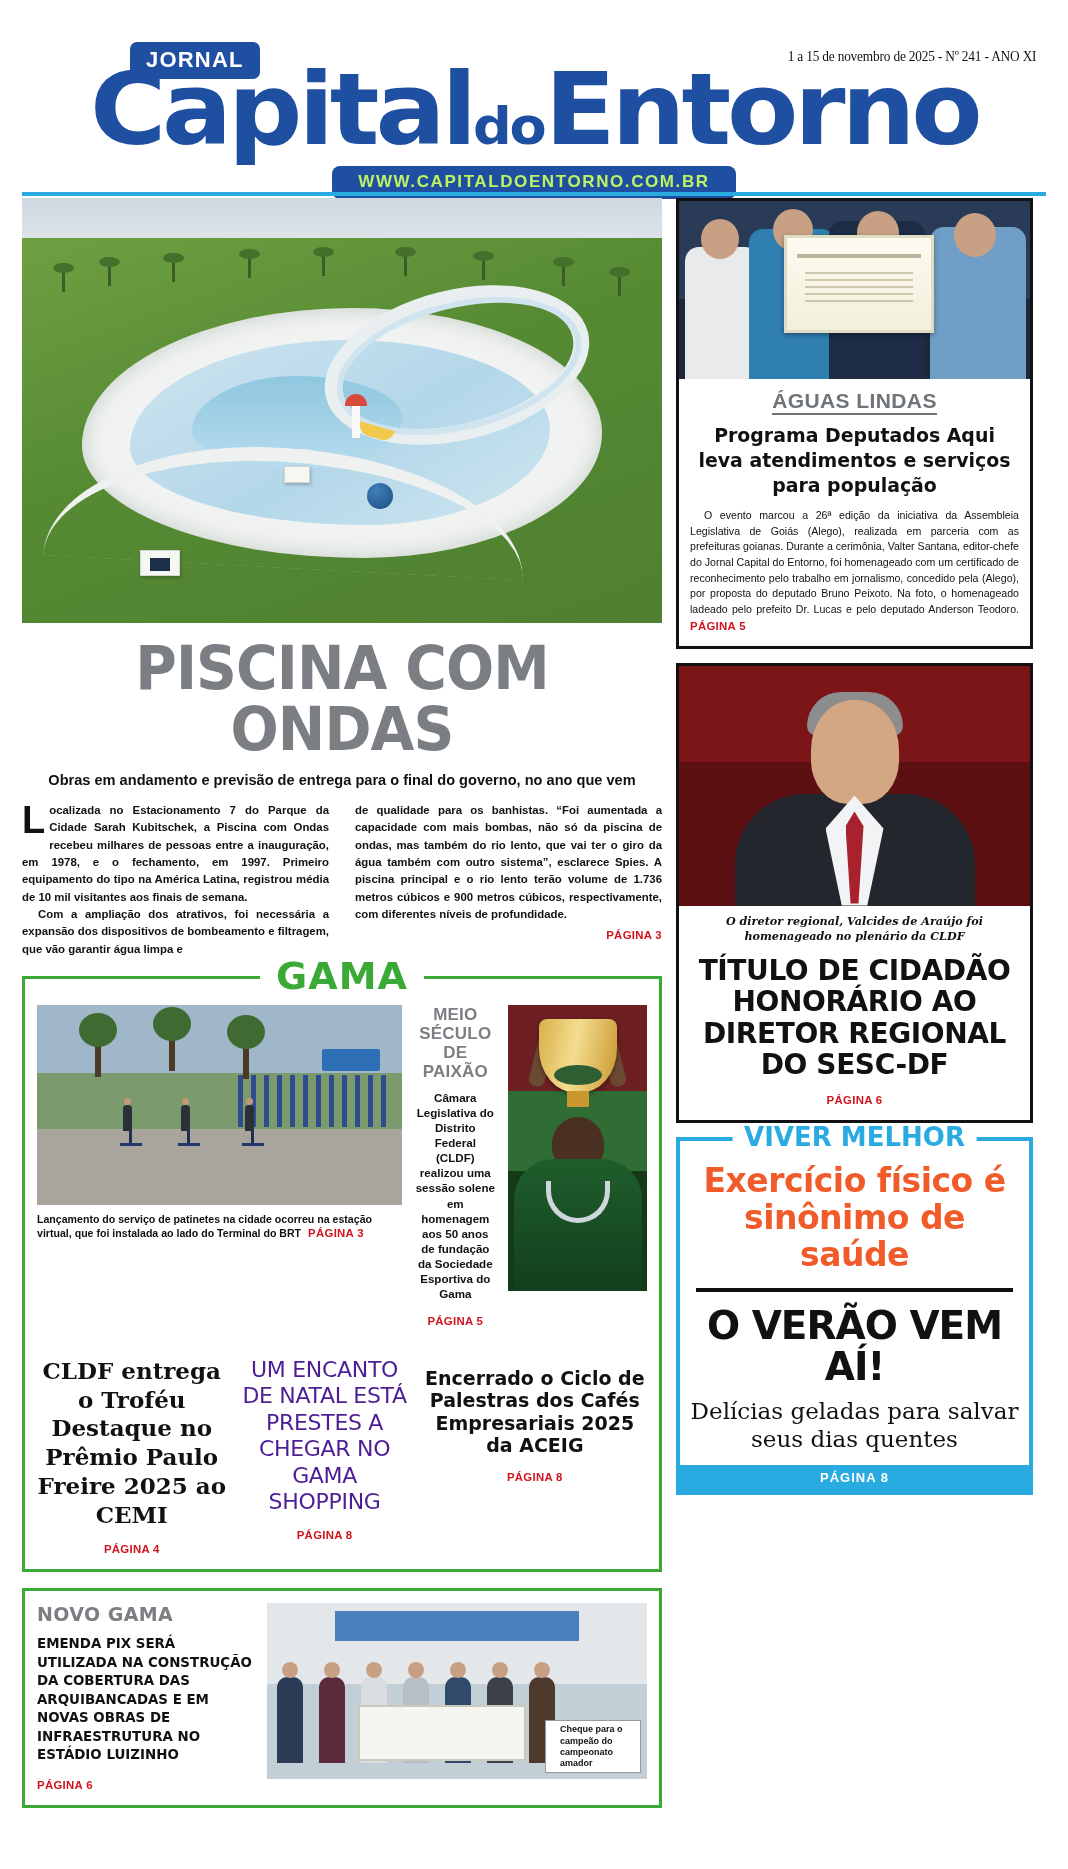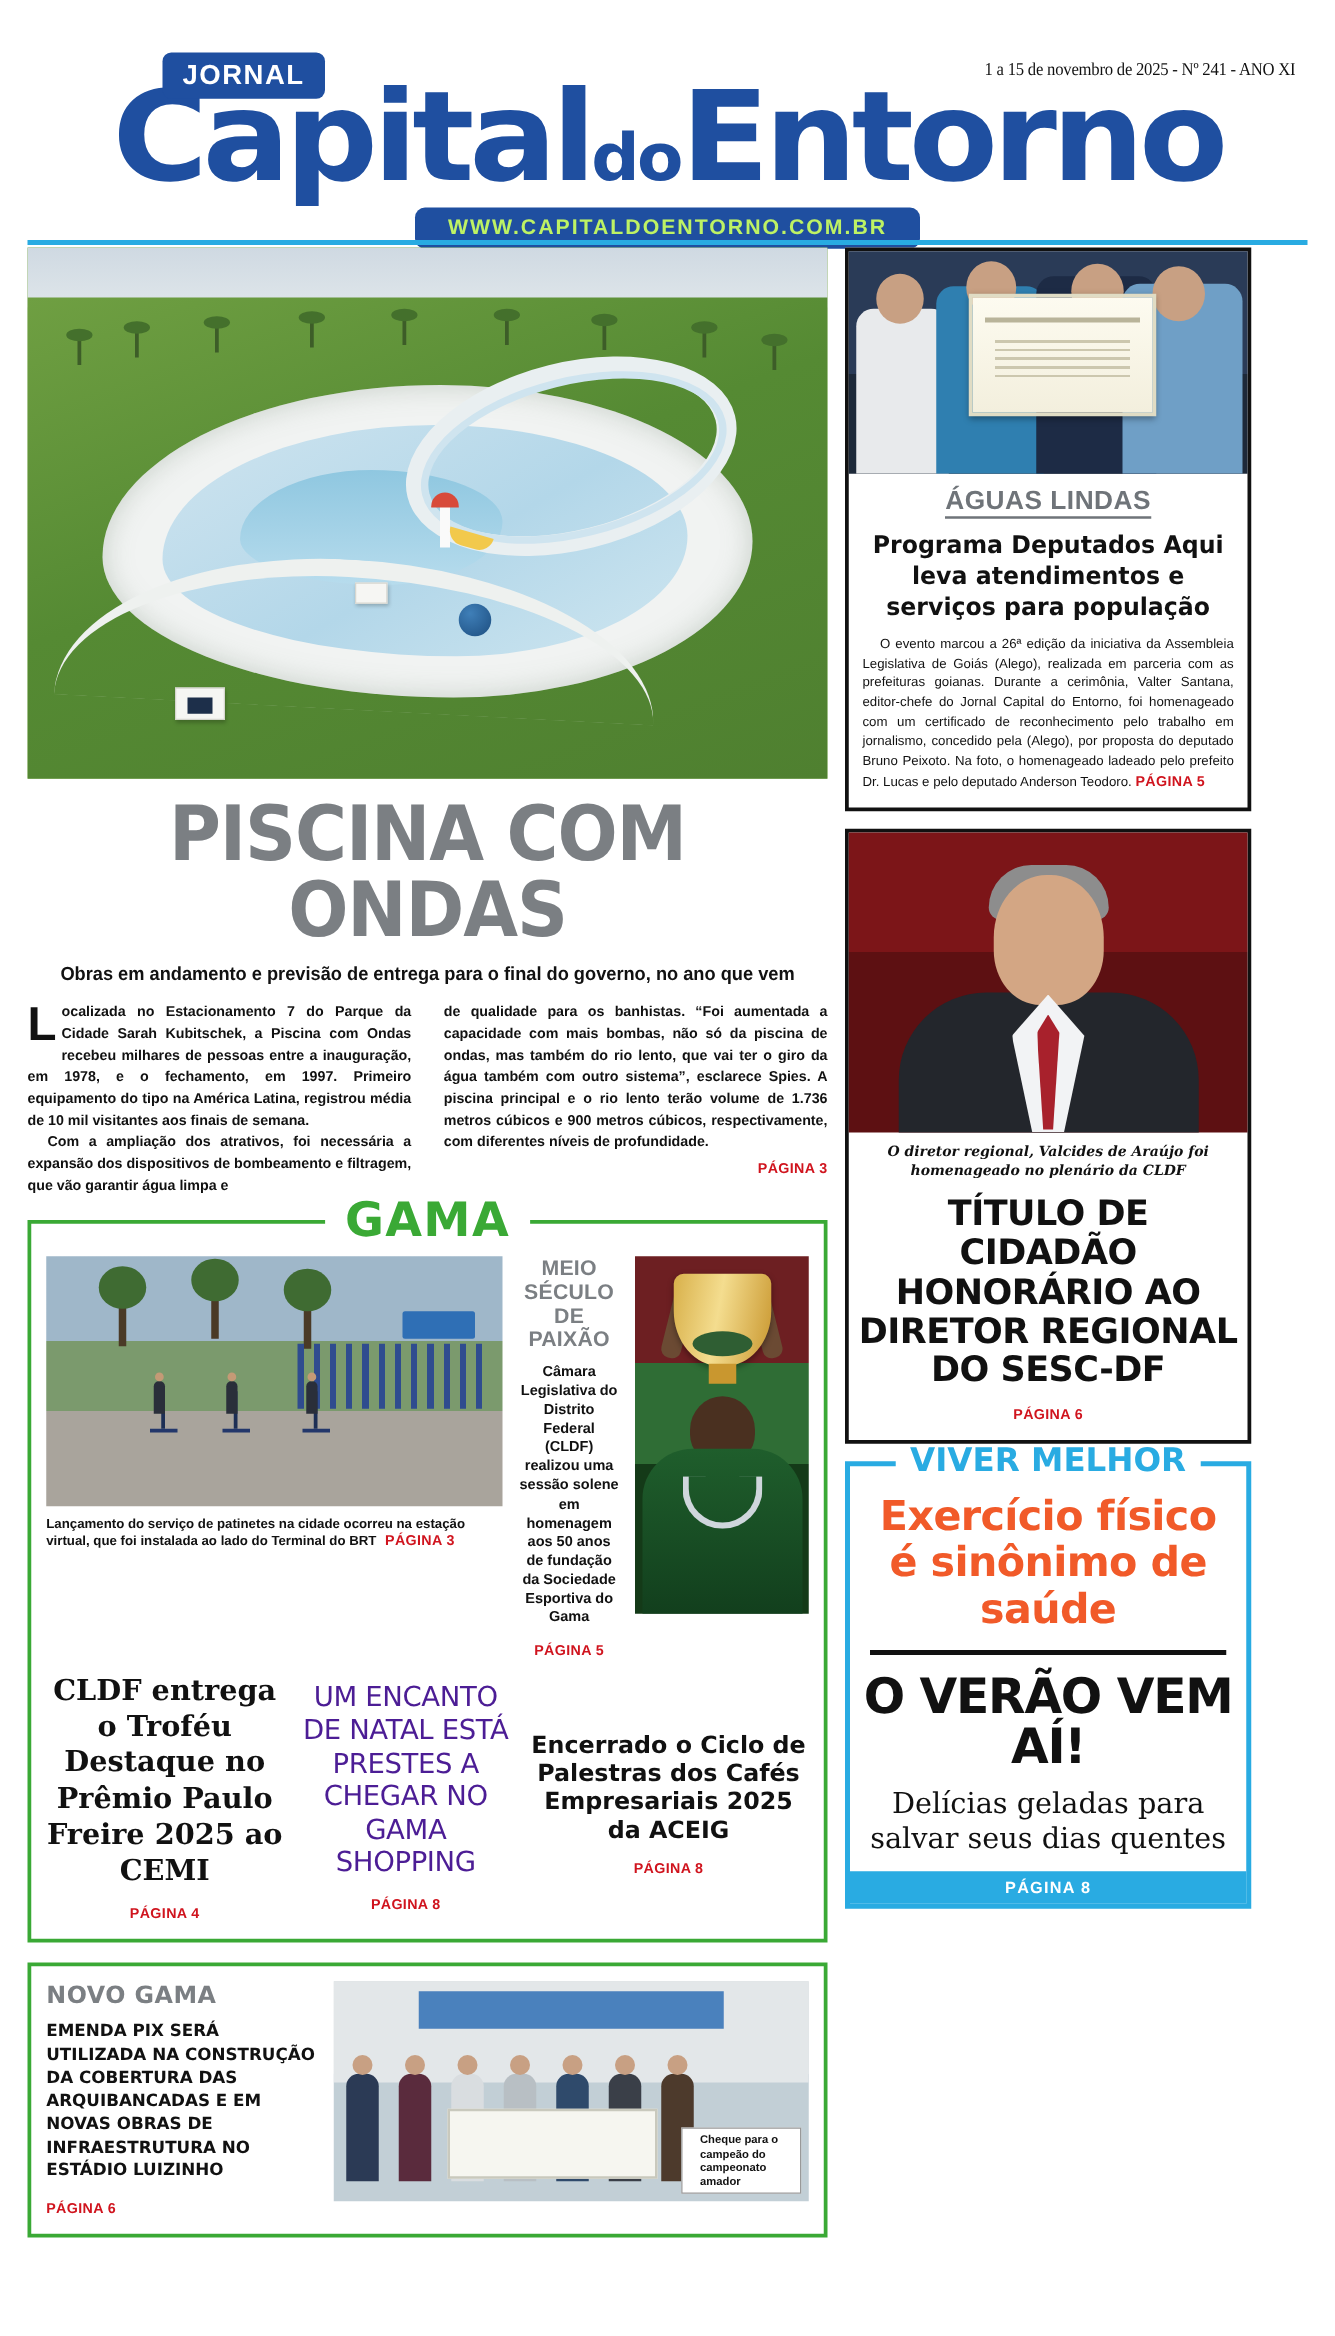--- a/index.html
+++ b/index.html
@@ -96,21 +96,21 @@
   
   .body-grid {
     position: absolute;
     top: 198px;
     left: 22px;
     width: 1024px;
     display: flex;
     gap: 14px;
   }
   .col-left { width: 640px; }
-  .col-right { width: 325px; }
+  .col-right { width: 357px; }
 
   
   .hero {
     position: relative;
     width: 640px;
     height: 425px;
     overflow: hidden;
     background: #7aa84f;
   }
   .sky {
@@ -361,24 +361,23 @@
     margin-top: 10px;
     text-align: center;
     font-family: "DejaVu Sans", sans-serif;
     font-weight: 700;
     font-size: 19px;
     line-height: 1.18;
     color: #111;
   }
 
   .gama-bottom {
-    margin-top: 10px;
+    margin-top: 28px;
     display: flex;
     gap: 12px;
-    align-items: center;
   }
   .bcol { text-align: center; }
   .b1c { width: 196px; }
   .b2c { width: 178px; }
   .b3c { width: 232px; }
   .b-head-serif {
     font-family: "DejaVu Serif", serif;
     font-weight: 700;
     font-size: 23px;
     line-height: 1.25;

